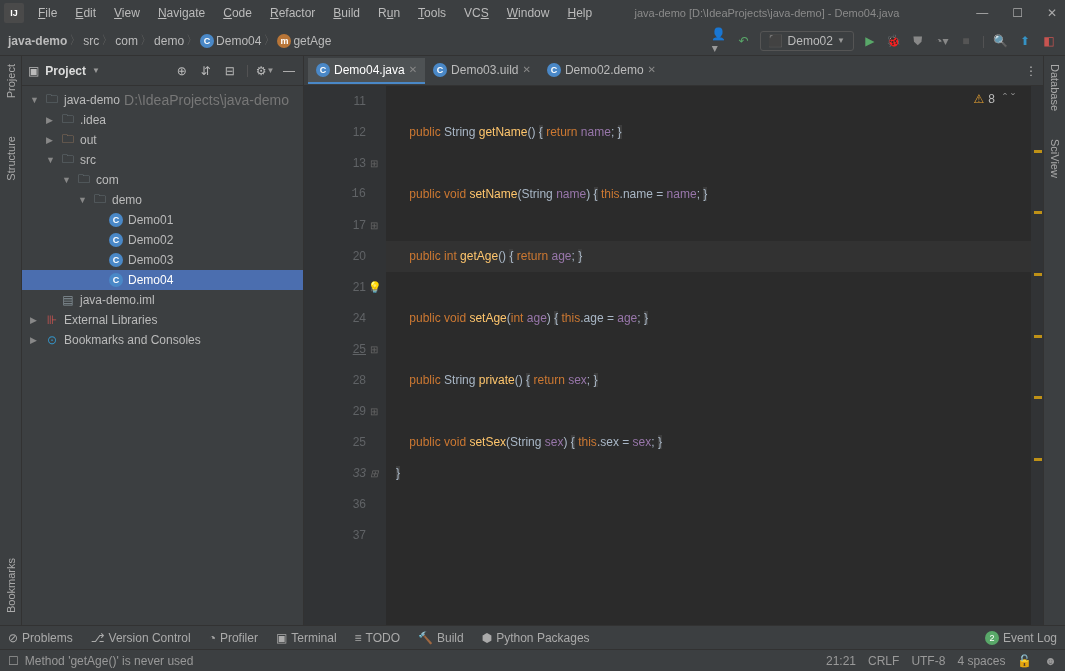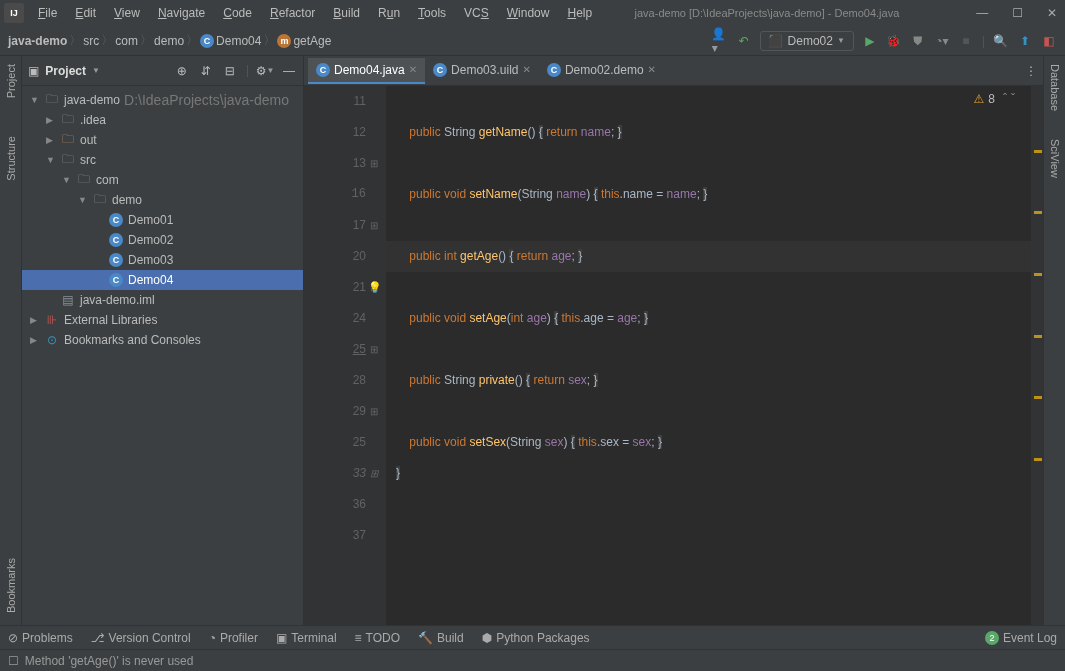--- a/index.html
+++ b/index.html
@@ -353,13 +353,21 @@
     </div>
   <div style="margin-left:auto" class="item">
     <span style="background:#59a869;color:#fff;border-radius:50%;width:14px;height:14px;display:inline-flex;align-items:center;justify-content:center;font-size:9px">2</span>
     <span>Event Log</span>
   </div>
 </div>
 
 <div class="status-bar">
   <span>☐</span>
   <span style="margin-left:6px">Method 'getAge()' is never used</span>
+  <div class="right">
+    <span>21:21</span>
+    <span>CRLF</span>
+    <span>UTF-8</span>
+    <span>4 spaces</span>
+    <span>🔓</span>
+    <span>☻</span>
+  </div>
 </div>
 
 </body></html>

